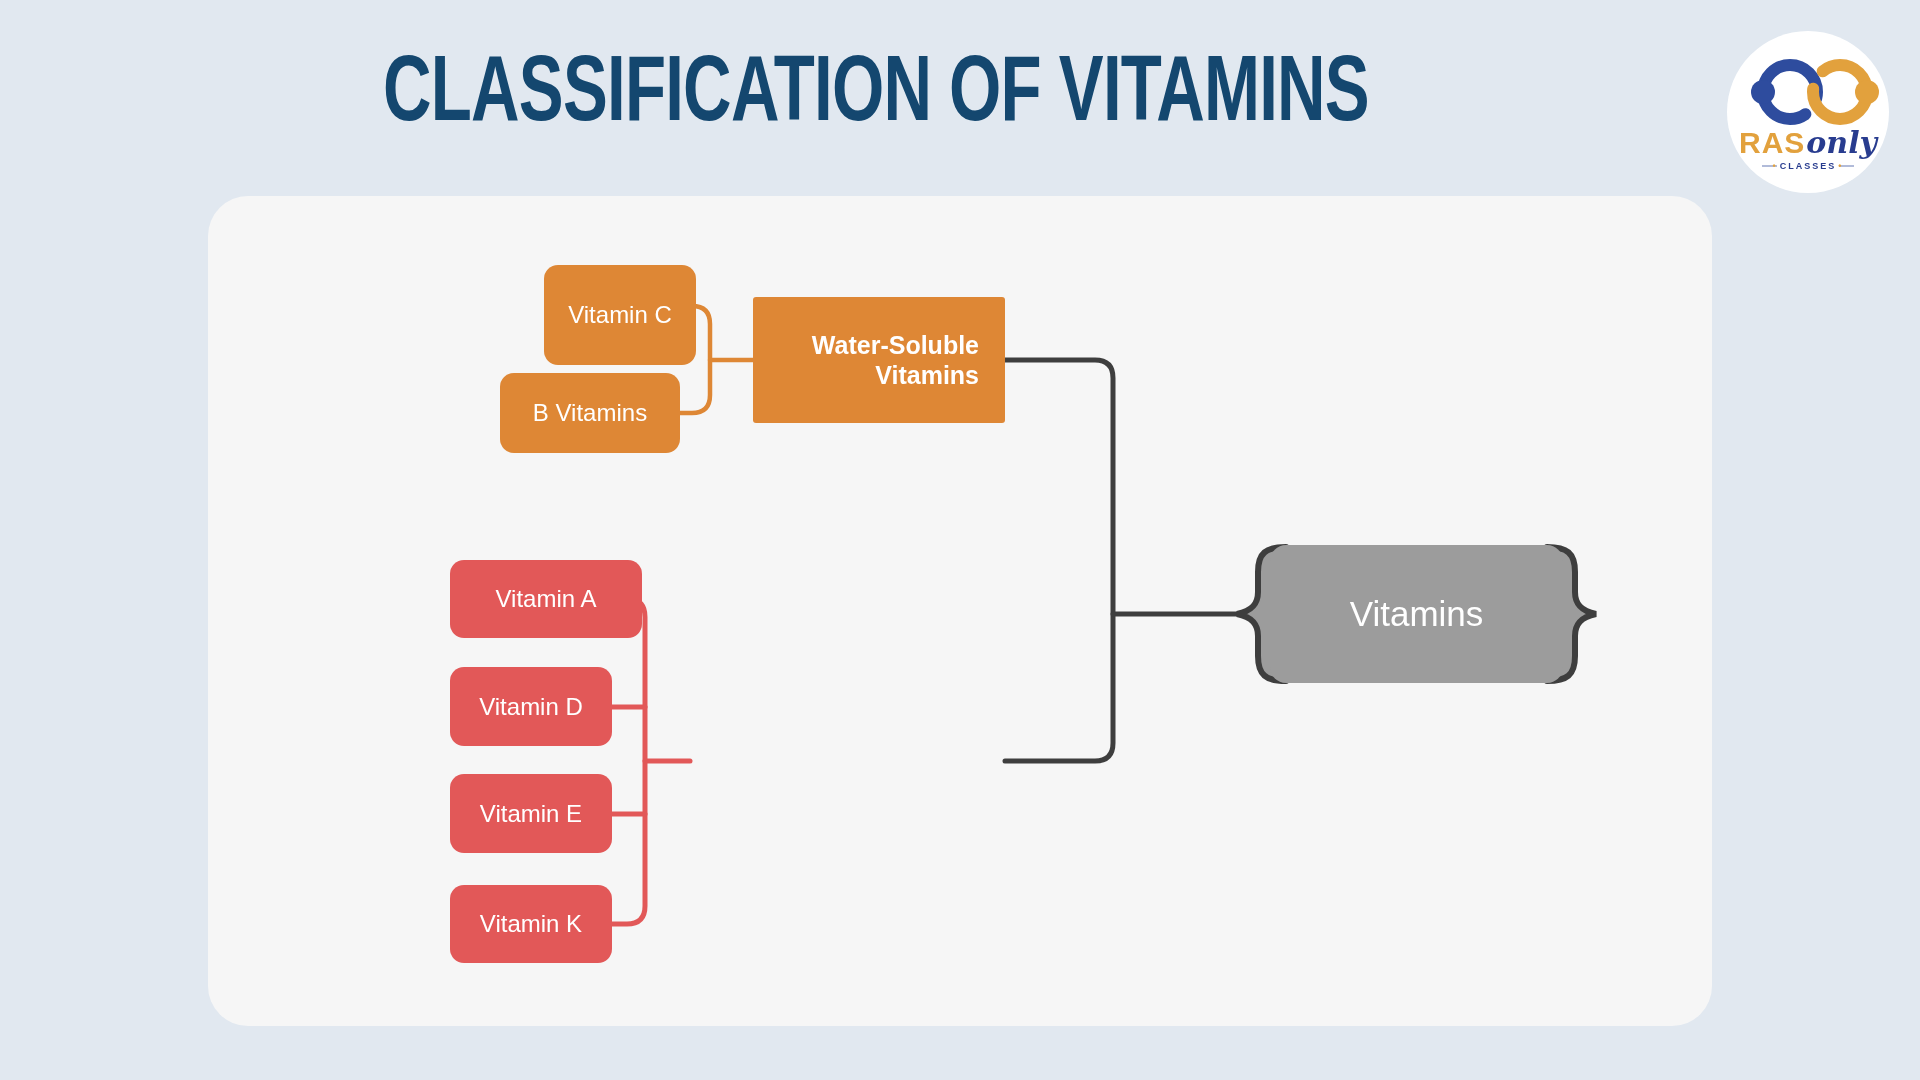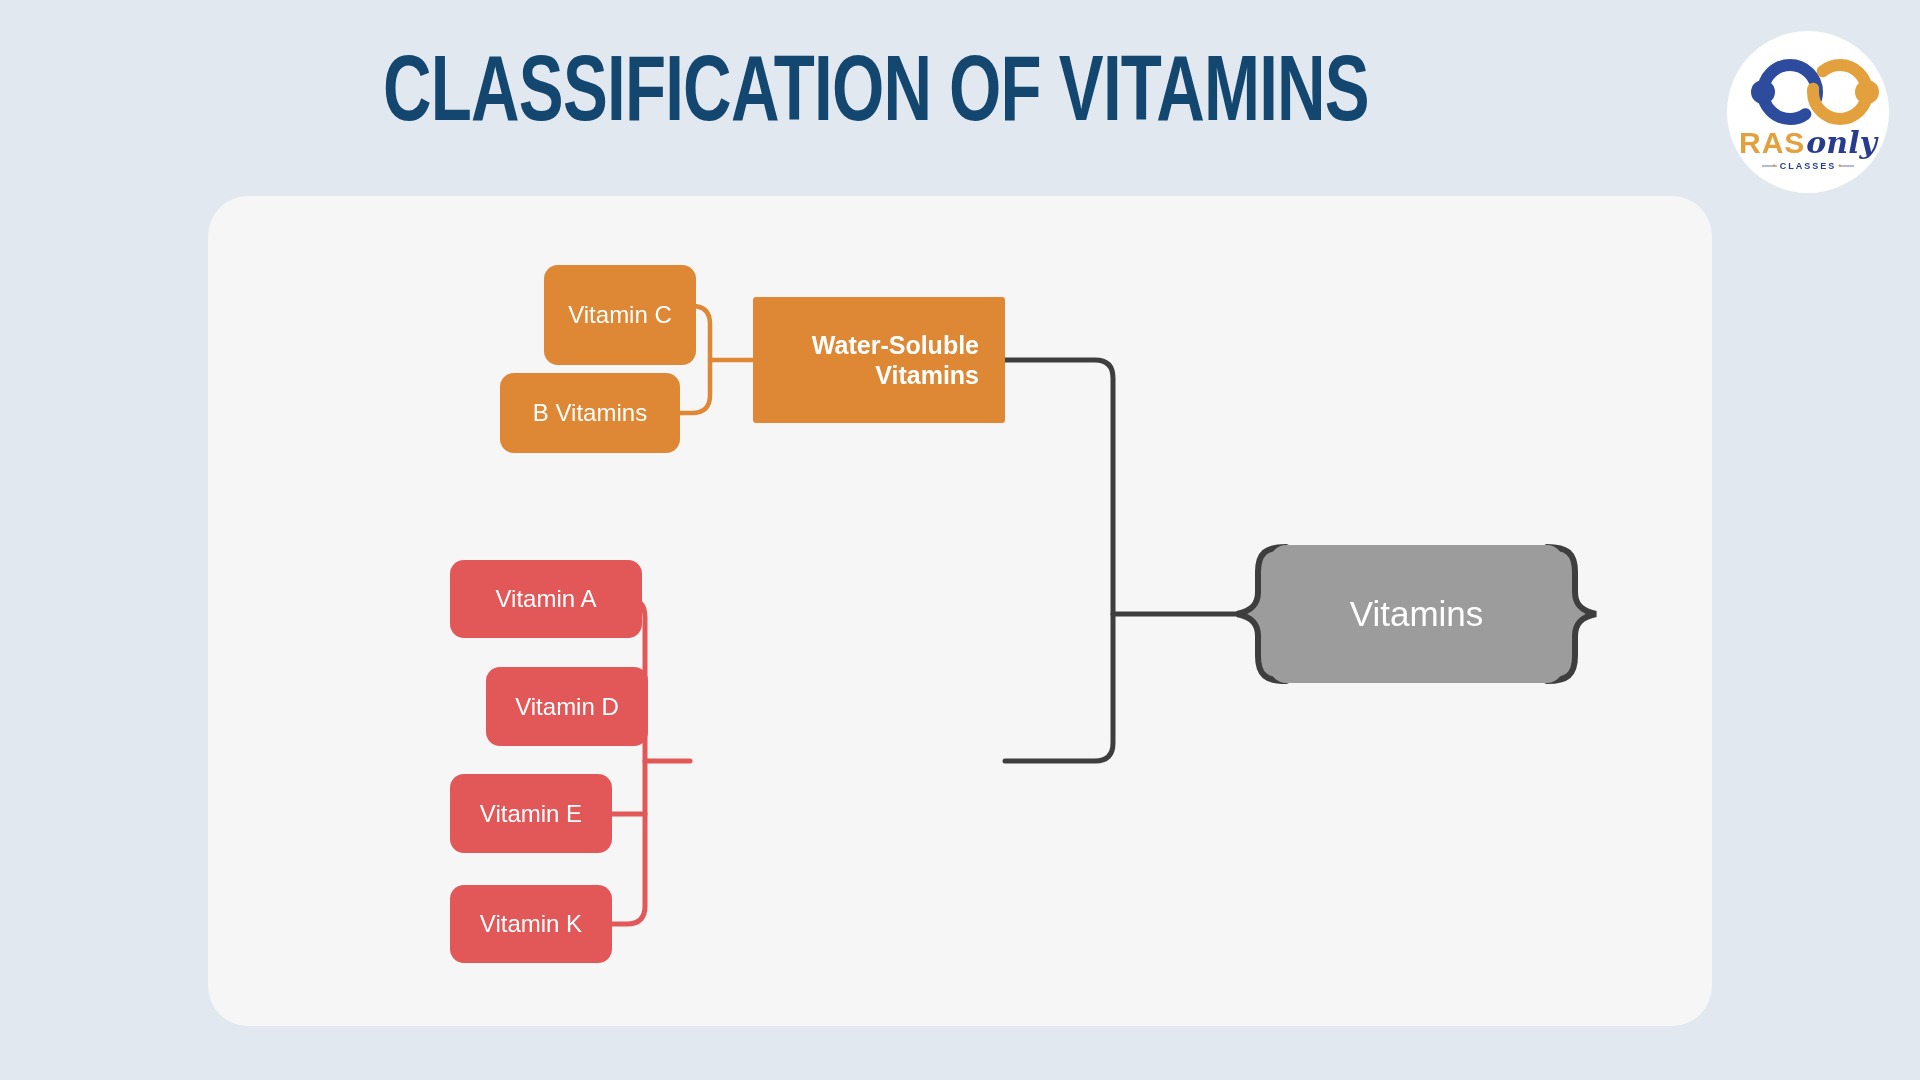--- a/index.html
+++ b/index.html
@@ -128,21 +128,21 @@
   <div class="node child orange" style="left:500px; top:373px; width:180px; height:80px;">
     <span>B Vitamins</span>
   </div>
   <div class="node parent orange water-parent" style="left:753px; top:297px; width:252px; height:126px;">
     <span>Water-Soluble Vitamins</span>
   </div>
 
   <div class="node child red" style="left:450px; top:560px; width:192px; height:78px;">
     <span>Vitamin A</span>
   </div>
-  <div class="node child red" style="left:450px; top:667px; width:162px; height:79px;margin-left:36px;">
+  <div class="node child red" style="left:450px; top:667px; width:162px; height:79px;">
     <span>Vitamin D</span>
   </div>
   <div class="node child red" style="left:450px; top:774px; width:162px; height:79px;">
     <span>Vitamin E</span>
   </div>
   <div class="node child red" style="left:450px; top:885px; width:162px; height:78px;">
     <span>Vitamin K</span>
   </div>
 
   <div class="node root" style="left:1270px; top:545px; width:293px; height:138px;">

